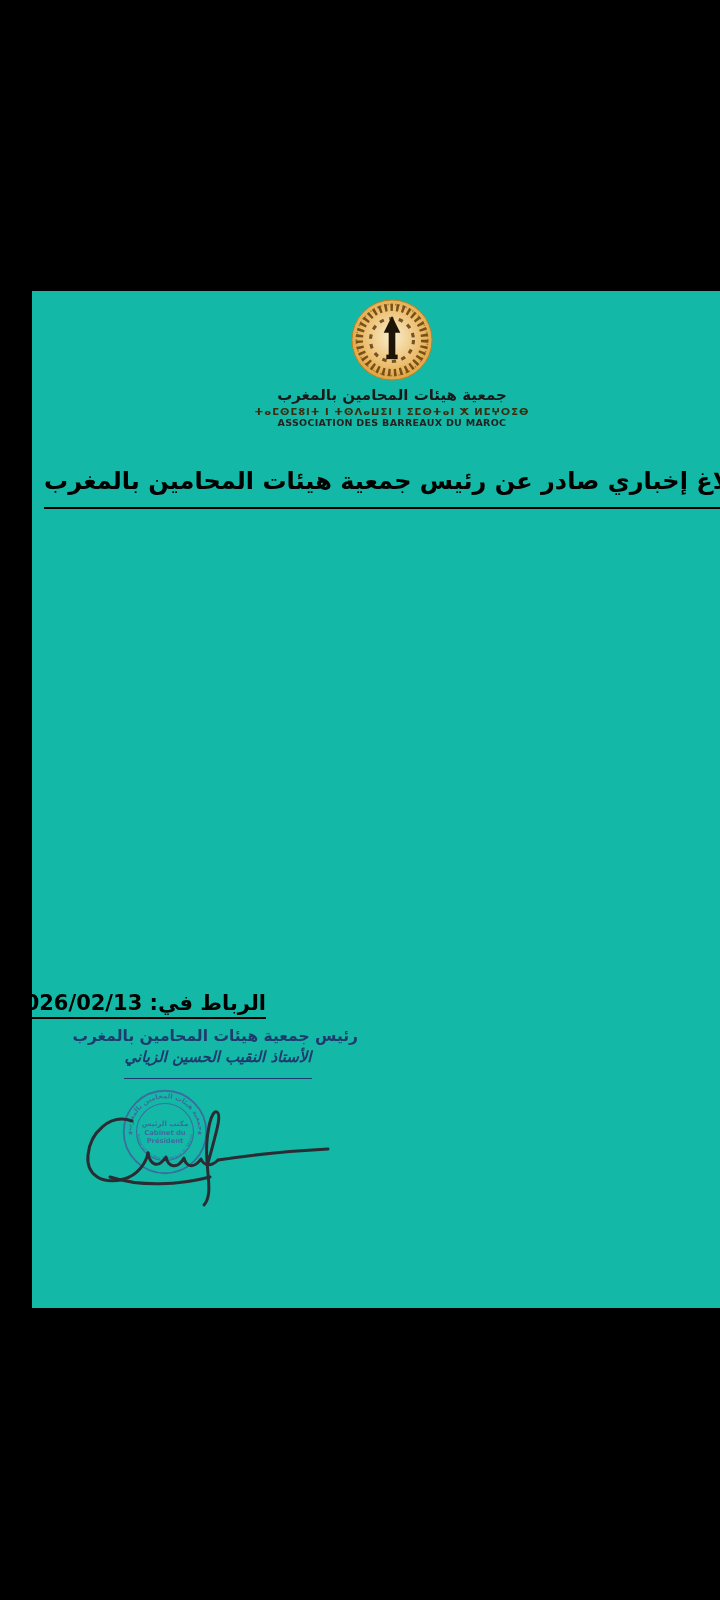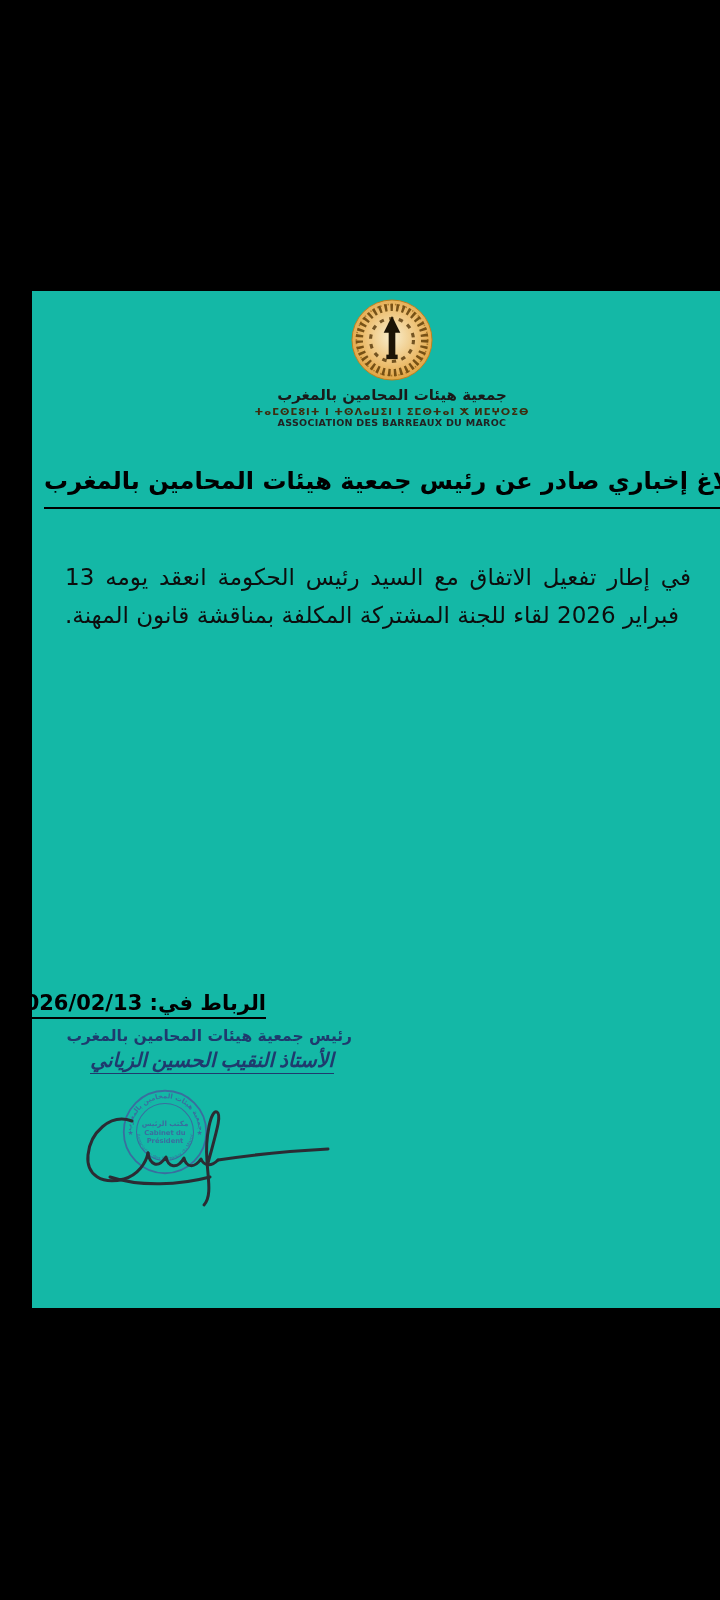--- a/index.html
+++ b/index.html
@@ -33,27 +33,27 @@
   }
   .body-text p{margin:0;text-align:justify;text-align-last:left;}
   .body-text p.indent{text-indent:28px;}
   
   .date-line{
     position:absolute;right:486px;top:700px;direction:rtl;white-space:nowrap;
     font-size:21px;font-weight:bold;color:#000;
     border-bottom:2.5px solid #000;padding-bottom:2px;
   }
   .signer{
-    position:absolute;left:40px;top:736px;width:280px;text-align:center;
+    position:absolute;left:46px;top:736px;width:280px;text-align:center;
     direction:rtl;color:#1f3a6e;
   }
   .signer-role{font-size:15.5px;font-weight:bold;white-space:nowrap;}
   .signer-name{
-    display:inline-block;margin-top:3px;font-size:20px;font-weight:bold;font-style:italic;
-    border-bottom:1.5px solid #1f3a6e;padding-bottom:1px;white-space:nowrap;font-family:Liberation Serif, serif;
+    display:inline-block;margin-top:3px;font-size:15px;font-weight:bold;font-style:italic;
+    border-bottom:1.5px solid #1f3a6e;padding-bottom:12px;white-space:nowrap;
   }
   .stamp{position:absolute;left:88px;top:796px;opacity:.85;}
   .signature{position:absolute;left:48px;top:808px;}
 </style>
 </head>
 <body>
 
 <div class="letterbox top"></div>
 
 <div class="page">
@@ -78,21 +78,20 @@
     <div class="logo-caption-ar">جمعية هيئات المحامين بالمغرب</div>
     <div class="logo-caption-tf">ⵜⴰⵎⵙⵎⵓⵏⵜ ⵏ ⵜⵙⴷⴰⵡⵉⵏ ⵏ ⵉⵎⵙⵜⴰⵏ ⵅ ⵍⵎⵖⵔⵉⴱ</div>
     <div class="logo-caption-fr">ASSOCIATION DES BARREAUX DU MAROC</div>
   </div>
 
   <div class="doc-title">
     <span>بلاغ إخباري صادر عن رئيس جمعية هيئات المحامين بالمغرب</span>
   </div>
 
   <div class="body-text">
-    <p class="indent">في إطار تفعيل الاتفاق مع السيد رئيس الحكومة انعقد يومه 13 فبراير 2026 لقاء للجنة المشتركة المكلفة بمناقشة قانون المهنة.</p>
   </div>
 
   <div class="date-line">الرباط في: 2026/02/13</div>
 
   <div class="signer">
     <div class="signer-role">رئيس جمعية هيئات المحامين بالمغرب</div>
     <div class="signer-name">الأستاذ النقيب الحسين الزياني</div>
   </div>
 
   <svg class="stamp" width="90" height="90" viewBox="0 0 120 120">

